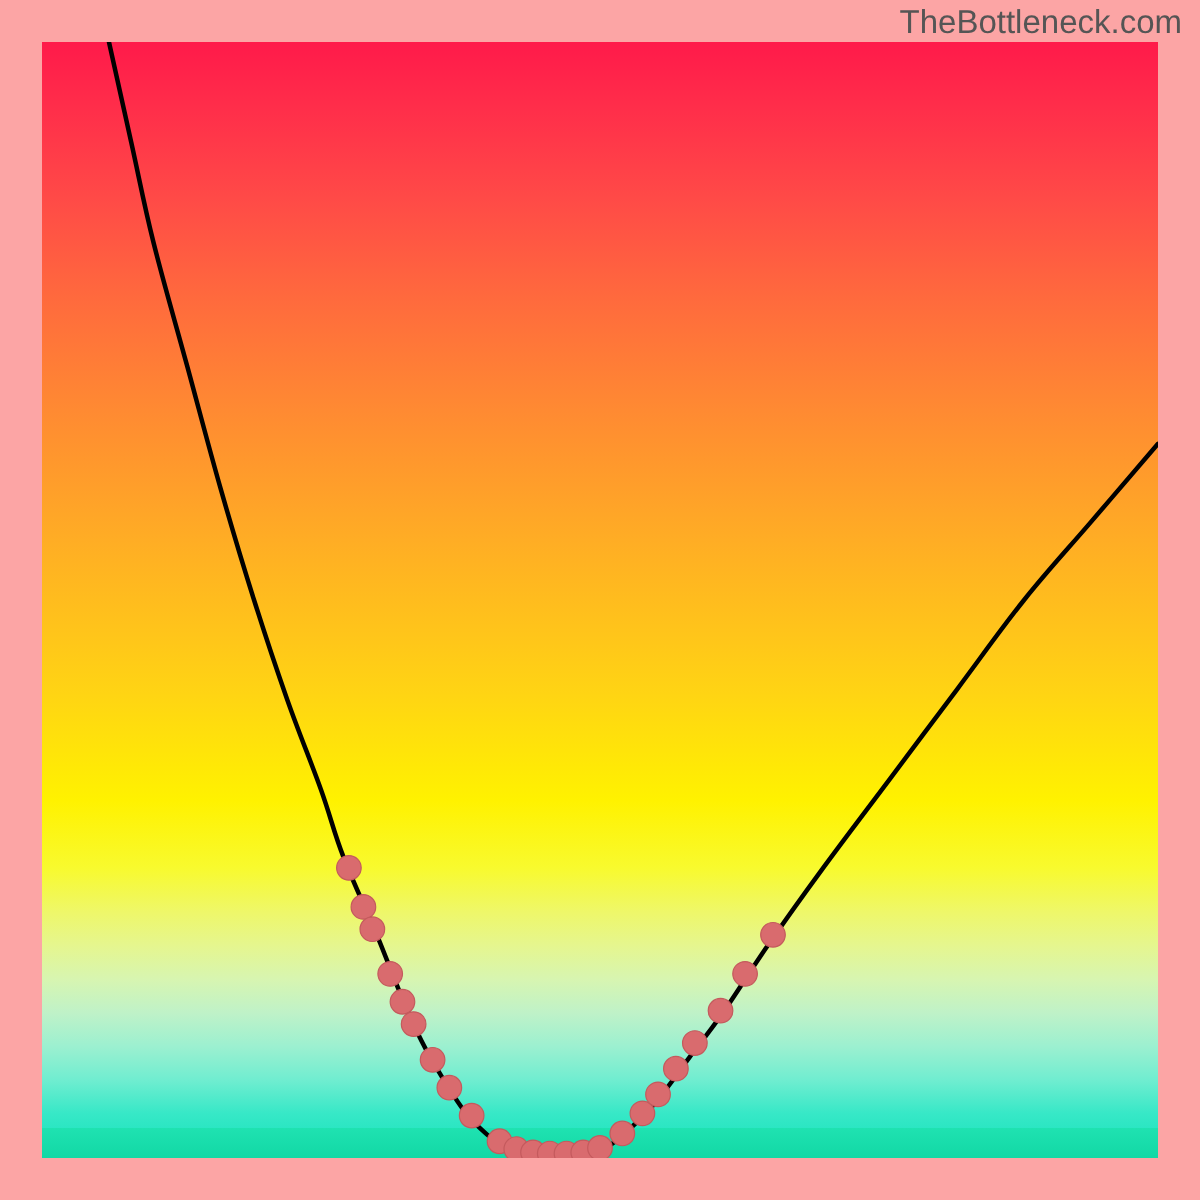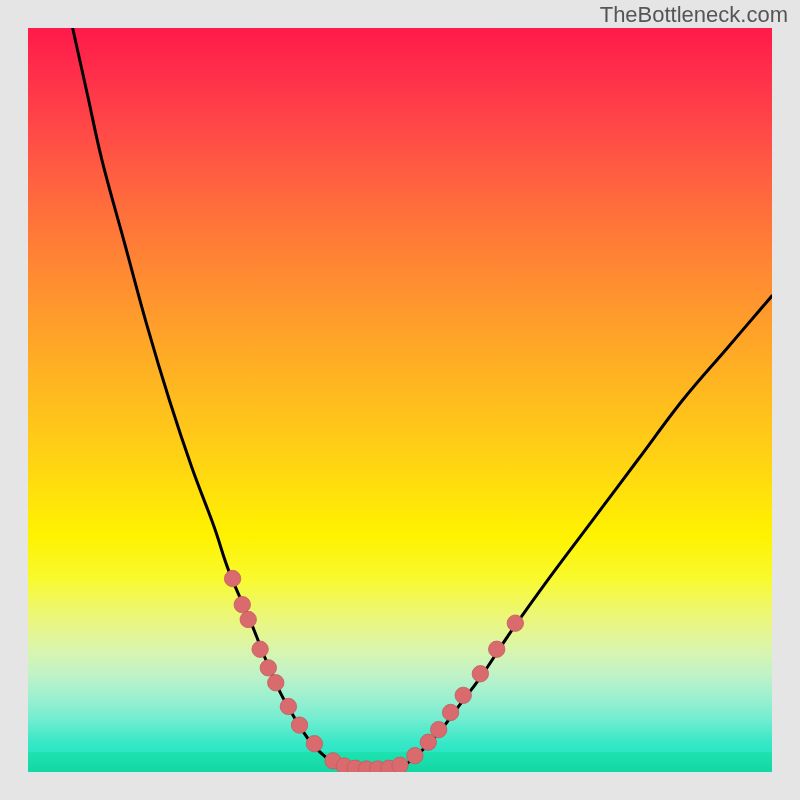--- a/index.html
+++ b/index.html
@@ -1,20 +1,20 @@
 <!DOCTYPE html>
 <html><head>
 <meta charset="utf-8">
 <style>
   * { margin: 0; padding: 0; box-sizing: border-box; }
   html, body { width: 800px; height: 800px; overflow: hidden; background: #000; }
   .container {
     width: 800px;
     height: 800px;
-    background: #e5e5e5;
+    background: #fca5a5;
     position: relative;
   }
   .watermark {
     position: absolute;
     top: 2px;
     right: 12px;
     color: #555;
     font-family: Arial, sans-serif;
     font-size: 22px;
     font-weight: 500;

